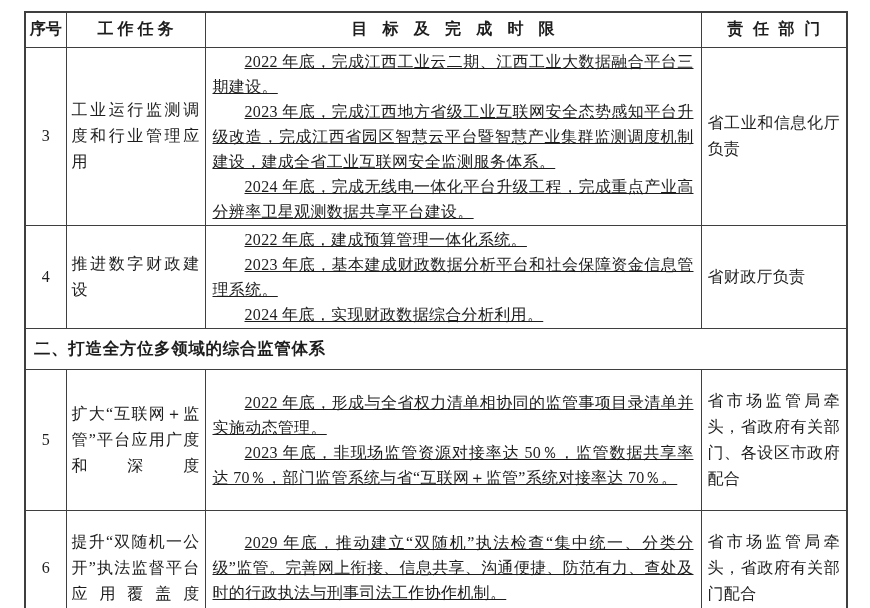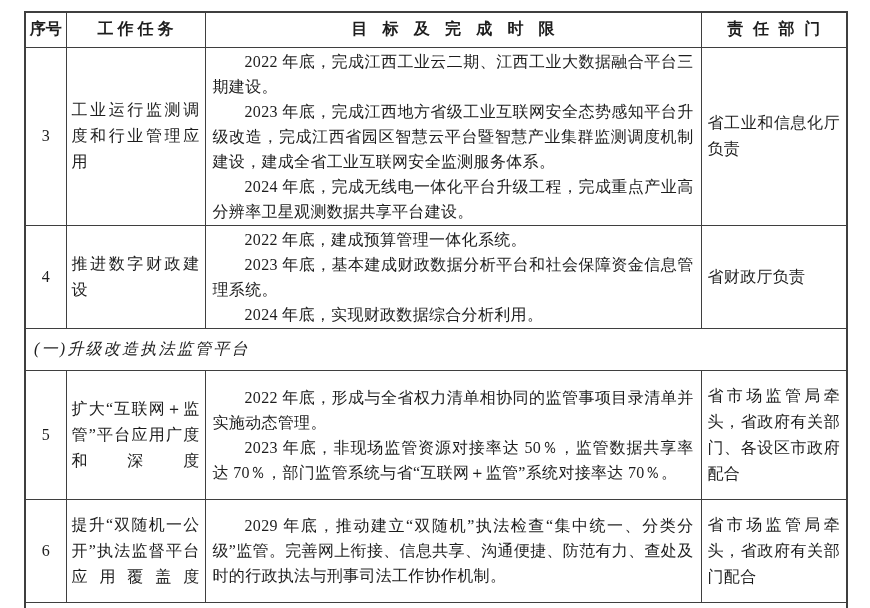--- a/index.html
+++ b/index.html
@@ -71,23 +71,24 @@
     letter-spacing: 0.02em;
   }
   td.goal-cell { padding: 1px 7px; }
   td.goal-cell p {
     margin: 0;
     font-size: 16px;
     line-height: 25px;
     text-indent: 2em;
     text-align: justify;
     letter-spacing: 0.02em;
+    text-decoration: underline;
   }
   td.dept-cell {
-    padding: 12px 6px;
+    padding: 18px 6px;
     font-size: 16px;
     line-height: 26px;
     text-align: justify;
     letter-spacing: 0.02em;
     margin-top: 13px;
   }
 
   
   tr.section-row td { padding: 0 0 0 8px; }
   tr.sec-h1 { height: 41px; }
@@ -138,22 +139,22 @@
       <tr class="row-h4">
         <td class="no-cell">4</td>
         <td class="task-cell">推进数字财政建设</td>
         <td class="goal-cell">
           <p>2022 年底，建成预算管理一体化系统。</p>
           <p>2023 年底，基本建成财政数据分析平台和社会保障资金信息管理系统。</p>
           <p>2024 年底，实现财政数据综合分析利用。</p>
         </td>
         <td class="dept-cell">省财政厅负责</td>
       </tr>
-      <tr class="section-row sec-h2">
-        <td class="section-kai" colspan="4">(一)升级改造执法监管平台</td>
+      <tr class="section-row sec-h1">
+        <td class="section-bold" colspan="4">二、打造全方位多领域的综合监管体系</td>
       </tr>
       <tr class="row-h5">
         <td class="no-cell">5</td>
         <td class="task-cell">扩大“互联网＋监管”平台应用广度和深度</td>
         <td class="goal-cell">
           <p>2022 年底，形成与全省权力清单相协同的监管事项目录清单并实施动态管理。</p>
           <p>2023 年底，非现场监管资源对接率达 50％，监管数据共享率达 70％，部门监管系统与省“互联网＋监管”系统对接率达 70％。</p>
         </td>
         <td class="dept-cell">省市场监管局牵头，省政府有关部门、各设区市政府配合</td>
       </tr>

